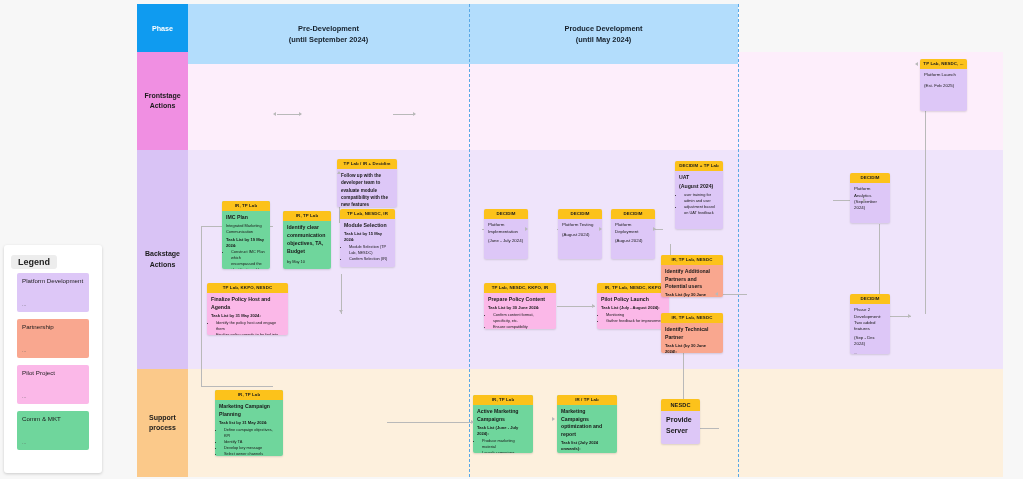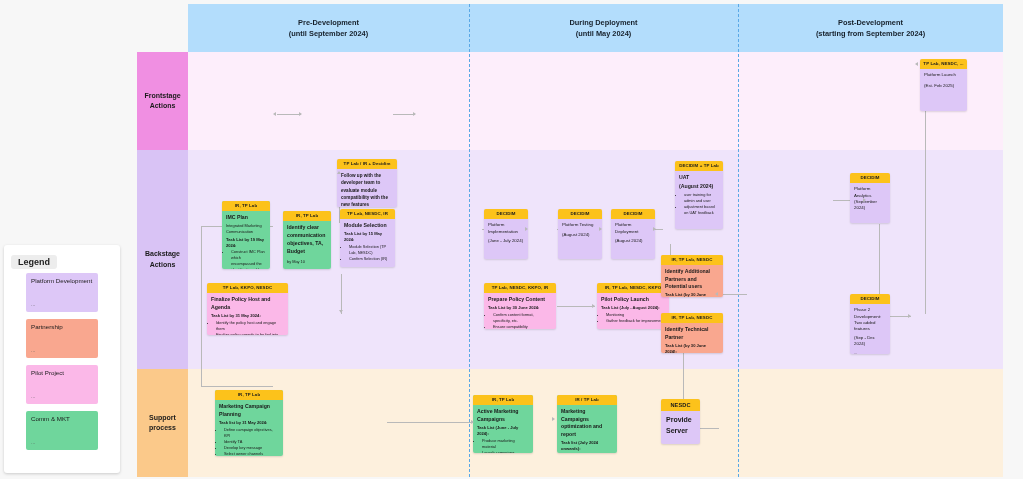--- a/index.html
+++ b/index.html
@@ -12,21 +12,21 @@
   #canvas {
     position: relative;
     width: 1023px; height: 479px;
     background-color: #f7f7f7;
     background-image: radial-gradient(circle, #d9d9d9 0.7px, transparent 0.7px);
     background-size: 12px 12px;
   }
   
   .legend-panel {
     position: absolute; left: 4px; top: 245px;
-    width: 116px; height: 228px;
+    width: 98px; height: 228px;
     background: #ffffff; border-radius: 3px;
     box-shadow: 0 1px 3px rgba(0,0,0,.18);
     padding: 6px 5px;
   }
   .legend-title {
     display: inline-block;
     background: #ededed; border-radius: 3px;
     font-size: 9px; font-weight: bold; color: #222;
     padding: 2px 7px; margin: 2px 0 4px 2px;
   }
@@ -44,21 +44,21 @@
   .board { position: absolute; left: 137px; top: 4px; width: 866px; height: 473px; }
 
   .hdr-row { position: absolute; left: 0; top: 0; height: 48px; width: 866px; }
   .hdr-phase {
     position: absolute; left: 0; top: 0; width: 51px; height: 48px;
     background: #0f9bf0; color: #ffffff;
     display: flex; align-items: center; justify-content: center;
     font-size: 7.2px; font-weight: bold;
   }
   .hdr-cell {
-    position: absolute; top: 0; height: 48px;
+    position: absolute; top: 0; height: 60px;
     background: #b3ddfc; color: #16202b;
     display: flex; flex-direction: column; align-items: center; justify-content: center;
     font-size: 7.4px; font-weight: bold; line-height: 1.5; text-align: center;
   }
 
   .lane-label {
     position: absolute; left: 0; width: 51px;
     display: flex; flex-direction: column; align-items: center; justify-content: center;
     font-size: 7px; font-weight: bold; color: #1b1b1b; text-align: center; line-height: 1.5;
   }
@@ -168,31 +168,28 @@
 
     <div class="lane-support">
       <div class="lane-label" style="top:365px;height:108px">
         <span>Support</span>
         <span>process</span>
       </div>
       <div class="lane-body" style="top:365px;height:108px"></div>
     </div>
 
     <div class="hdr-row">
+      <div class="hdr-phase">Phase</div>
       <div class="hdr-cell" style="left:51px;width:281px">
         <span>Pre-Development</span>
         <span>(until September 2024)</span>
       </div>
       <div class="hdr-cell" style="left:332px;width:269px">
-        <span>During Deployment</span>
+        <span>Produce Development</span>
         <span>(until May 2024)</span>
-      </div>
-      <div class="hdr-cell" style="left:601px;width:265px">
-        <span>Post-Development</span>
-        <span>(starting from September 2024)</span>
       </div>
     </div>
 
     <div class="divider" style="left:332px"></div>
     <div class="divider" style="left:601px"></div>
 
     <div class="conn h" style="left:140px;top:110px;width:24px"></div>
     <div class="conn h" style="left:256px;top:110px;width:22px"></div>
     <div class="conn v" style="left:202px;top:169px;height:50px"></div>
     <div class="conn v" style="left:204px;top:270px;height:40px"></div>

